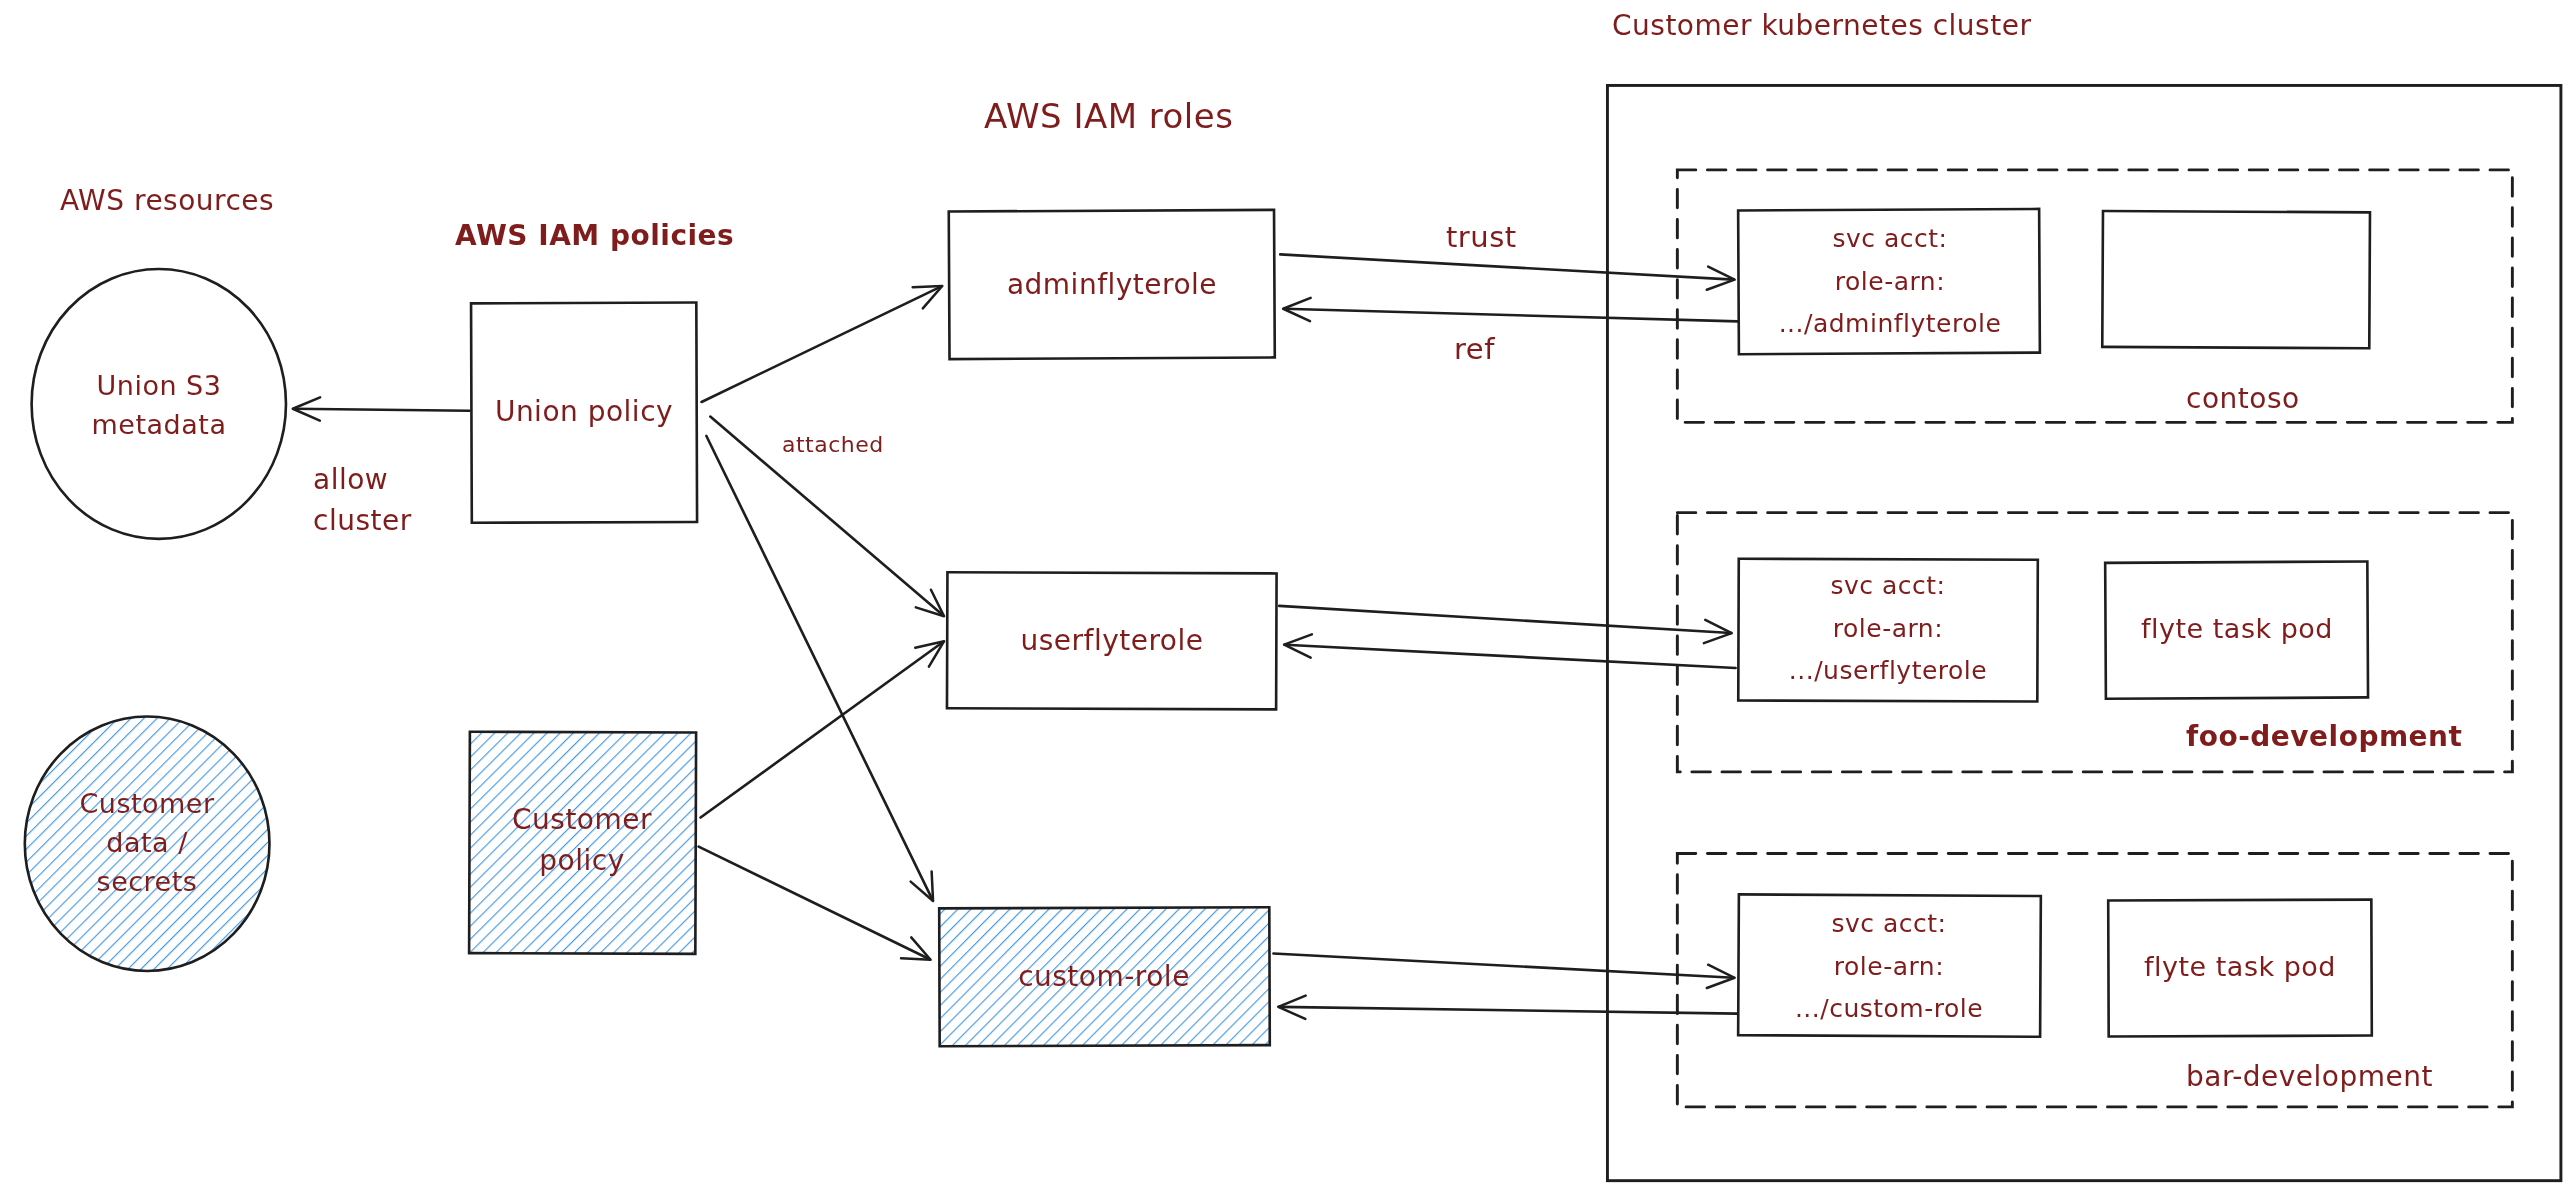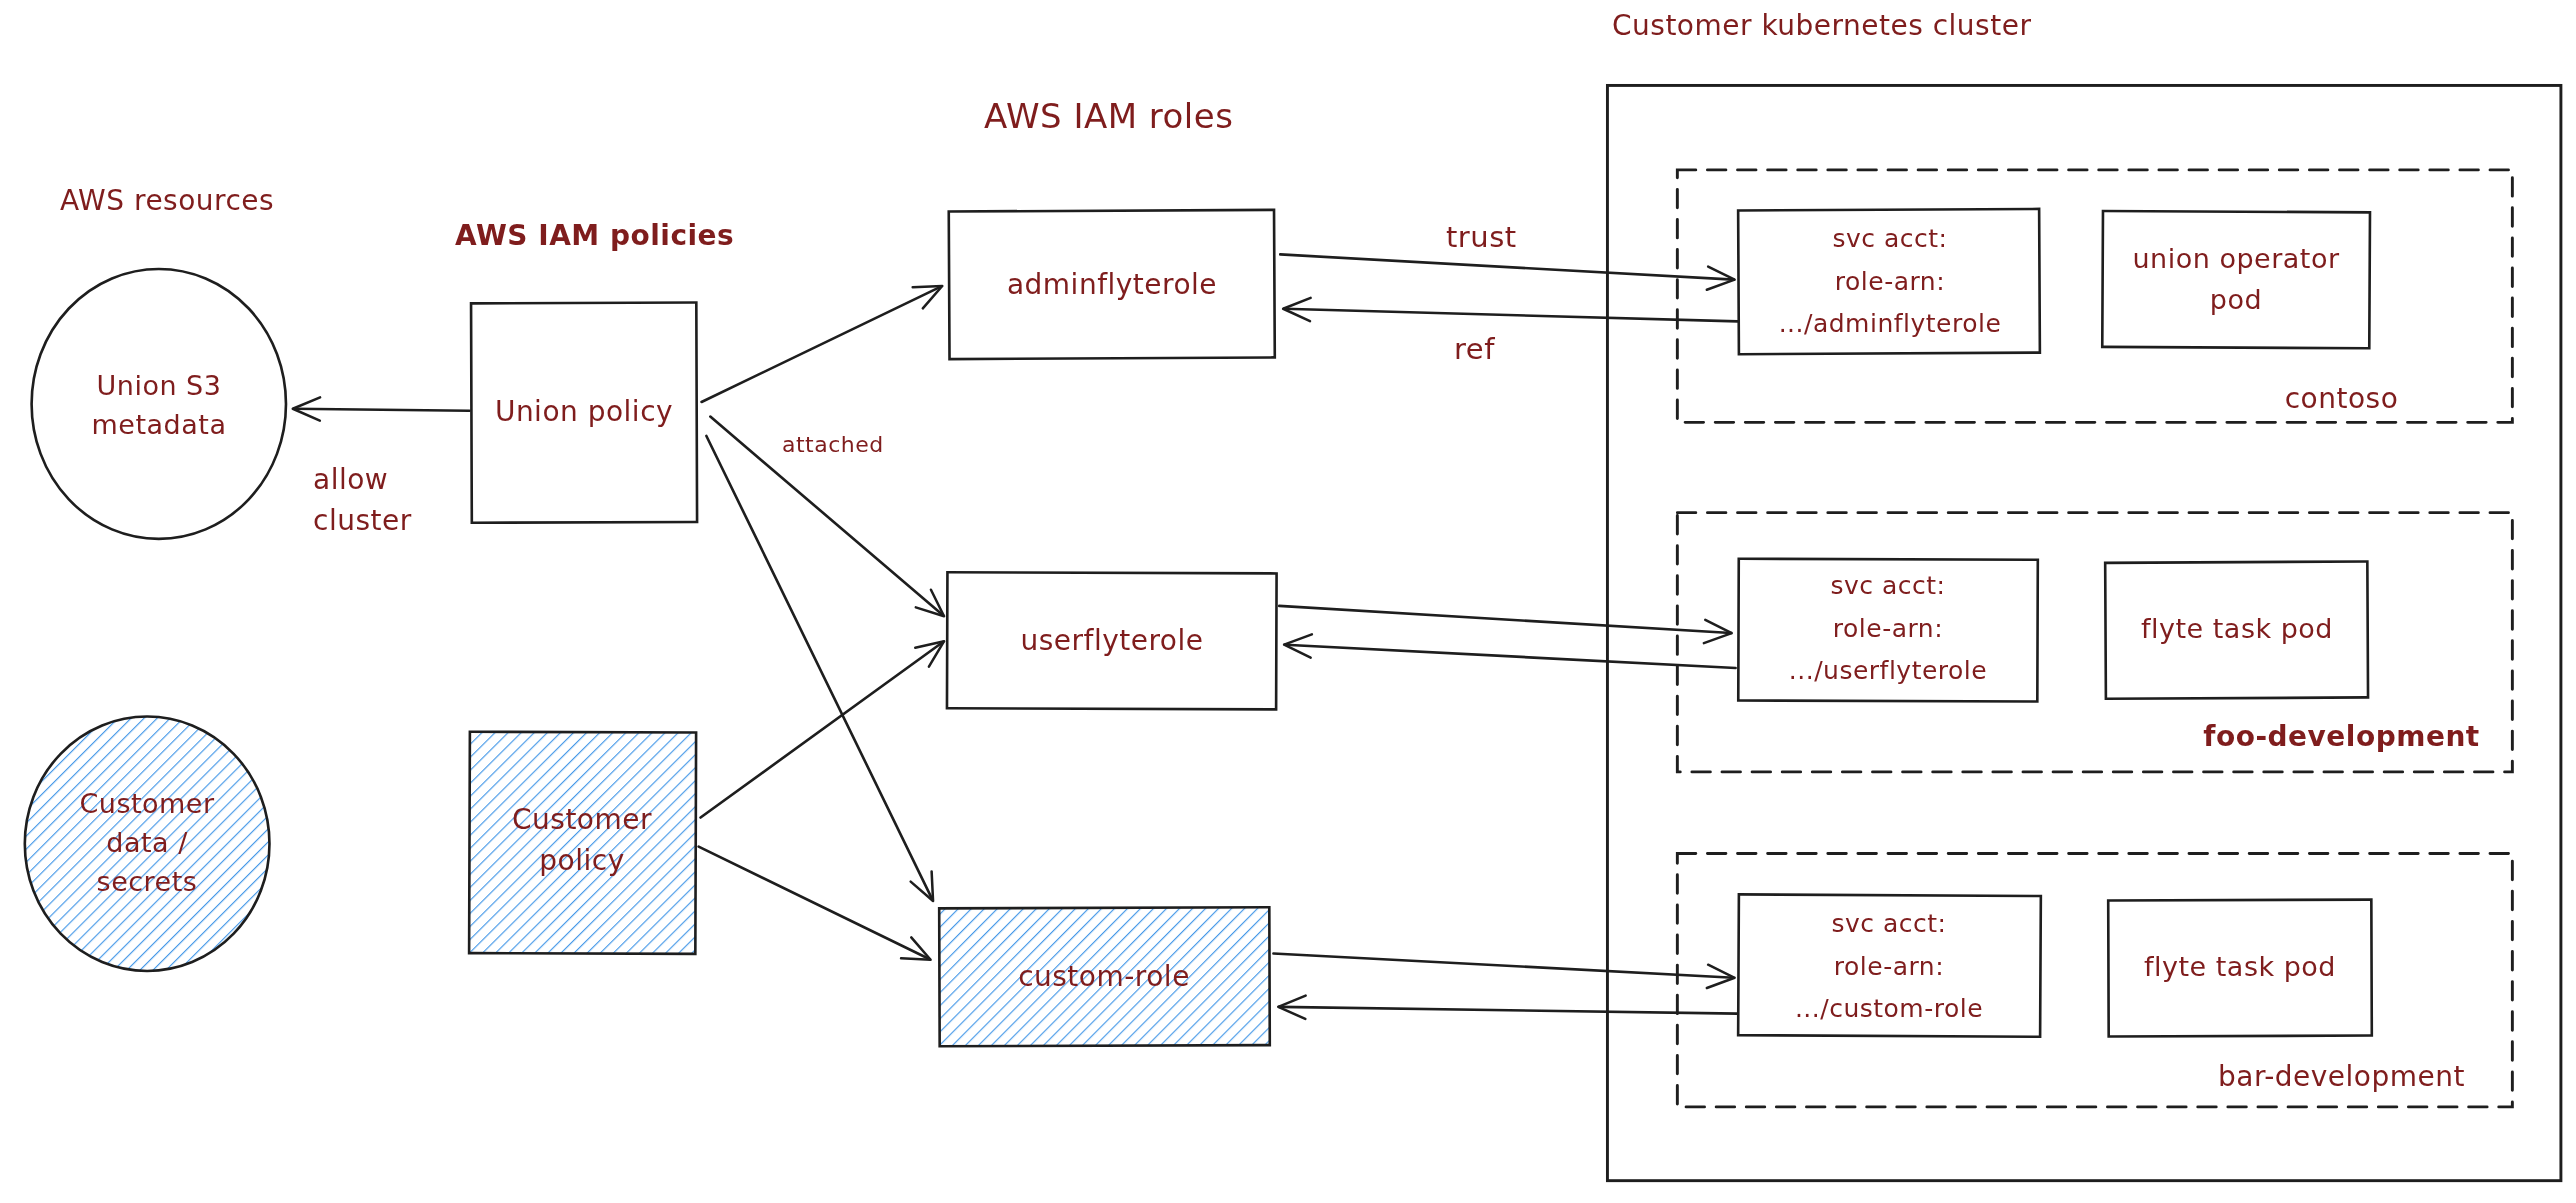--- a/index.html
+++ b/index.html
@@ -13,21 +13,21 @@
   }
   .layer{position:absolute;left:0;top:0;}
   .t{
     position:absolute;
     color:#7f1d1d;
     white-space:pre-line;
     line-height:1.45;
     letter-spacing:0.5px;
   }
   .ctr{transform:translate(-50%,-50%);text-align:center;}
-  .rt{text-align:center;}
+  .rt{text-align:left;}
 </style>
 </head>
 <body>
 
 <div class="canvas">
 
   <svg class="layer" width="2576" height="1203" viewBox="0 0 2652 1239">
     <defs>
       <pattern id="hach" patternUnits="userSpaceOnUse" width="9.5" height="9.5" patternTransform="rotate(45)">
         <line x1="0" y1="0" x2="0" y2="9.5" stroke="#4799e8" stroke-width="2.4"></line>
@@ -97,22 +97,20 @@
 
   <div class="t" style="left:313px;top:460px;font-size:28px;">allow
 cluster</div>
   <div class="t" style="left:782px;top:429px;font-size:22px;">attached</div>
   <div class="t" style="left:1446px;top:216px;font-size:29px;">trust</div>
   <div class="t" style="left:1454px;top:328px;font-size:29px;">ref</div>
 
   <div class="t ctr" style="left:1890px;top:282px;font-size:25px;line-height:1.7;">svc acct:
 role-arn:
 .../adminflyterole</div>
-  <div class="t ctr" style="left:2236px;top:279px;font-size:27px;line-height:1.5;">union operator
-pod</div>
   <div class="t rt" style="left:2186px;top:379px;width:311px;font-size:28px;">contoso</div>
 
   <div class="t ctr" style="left:1888px;top:629px;font-size:25px;line-height:1.7;">svc acct:
 role-arn:
 .../userflyterole</div>
   <div class="t ctr" style="left:2237px;top:629px;font-size:27px;">flyte task pod</div>
   <div class="t rt" style="left:2186px;top:717px;width:311px;font-size:28px;font-weight:bold;">foo-development</div>
 
   <div class="t ctr" style="left:1889px;top:967px;font-size:25px;line-height:1.7;">svc acct:
 role-arn:

